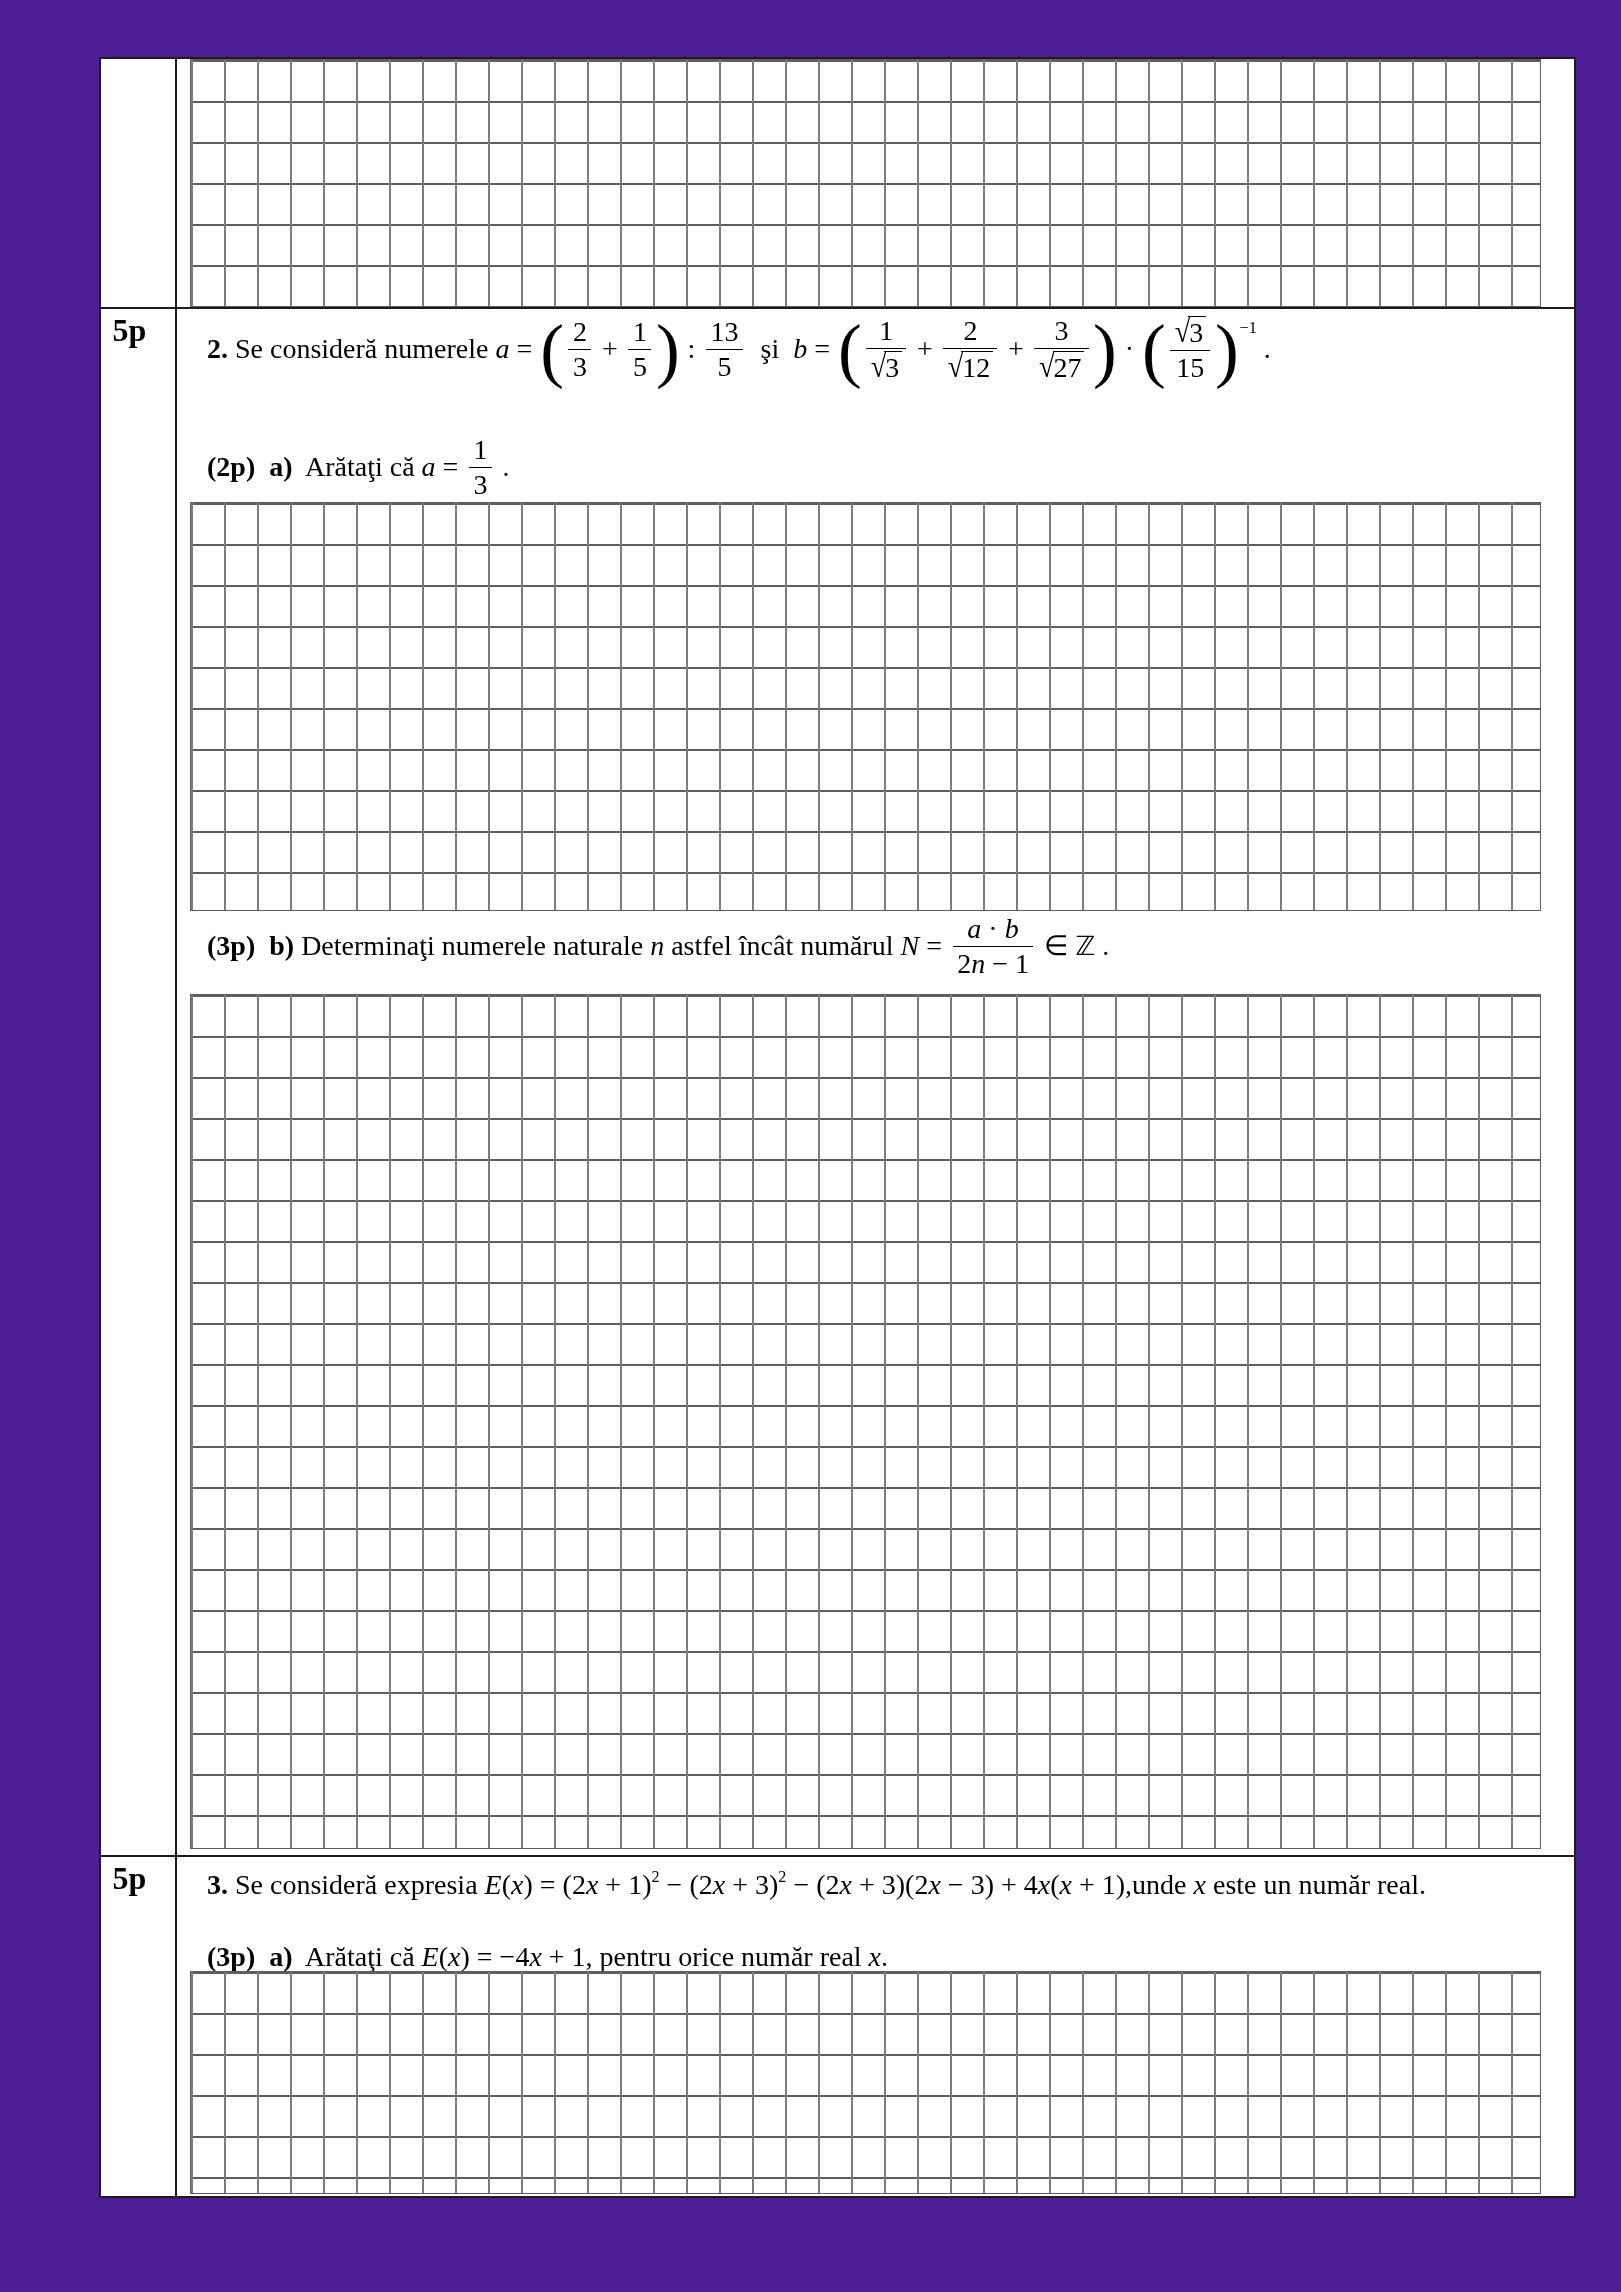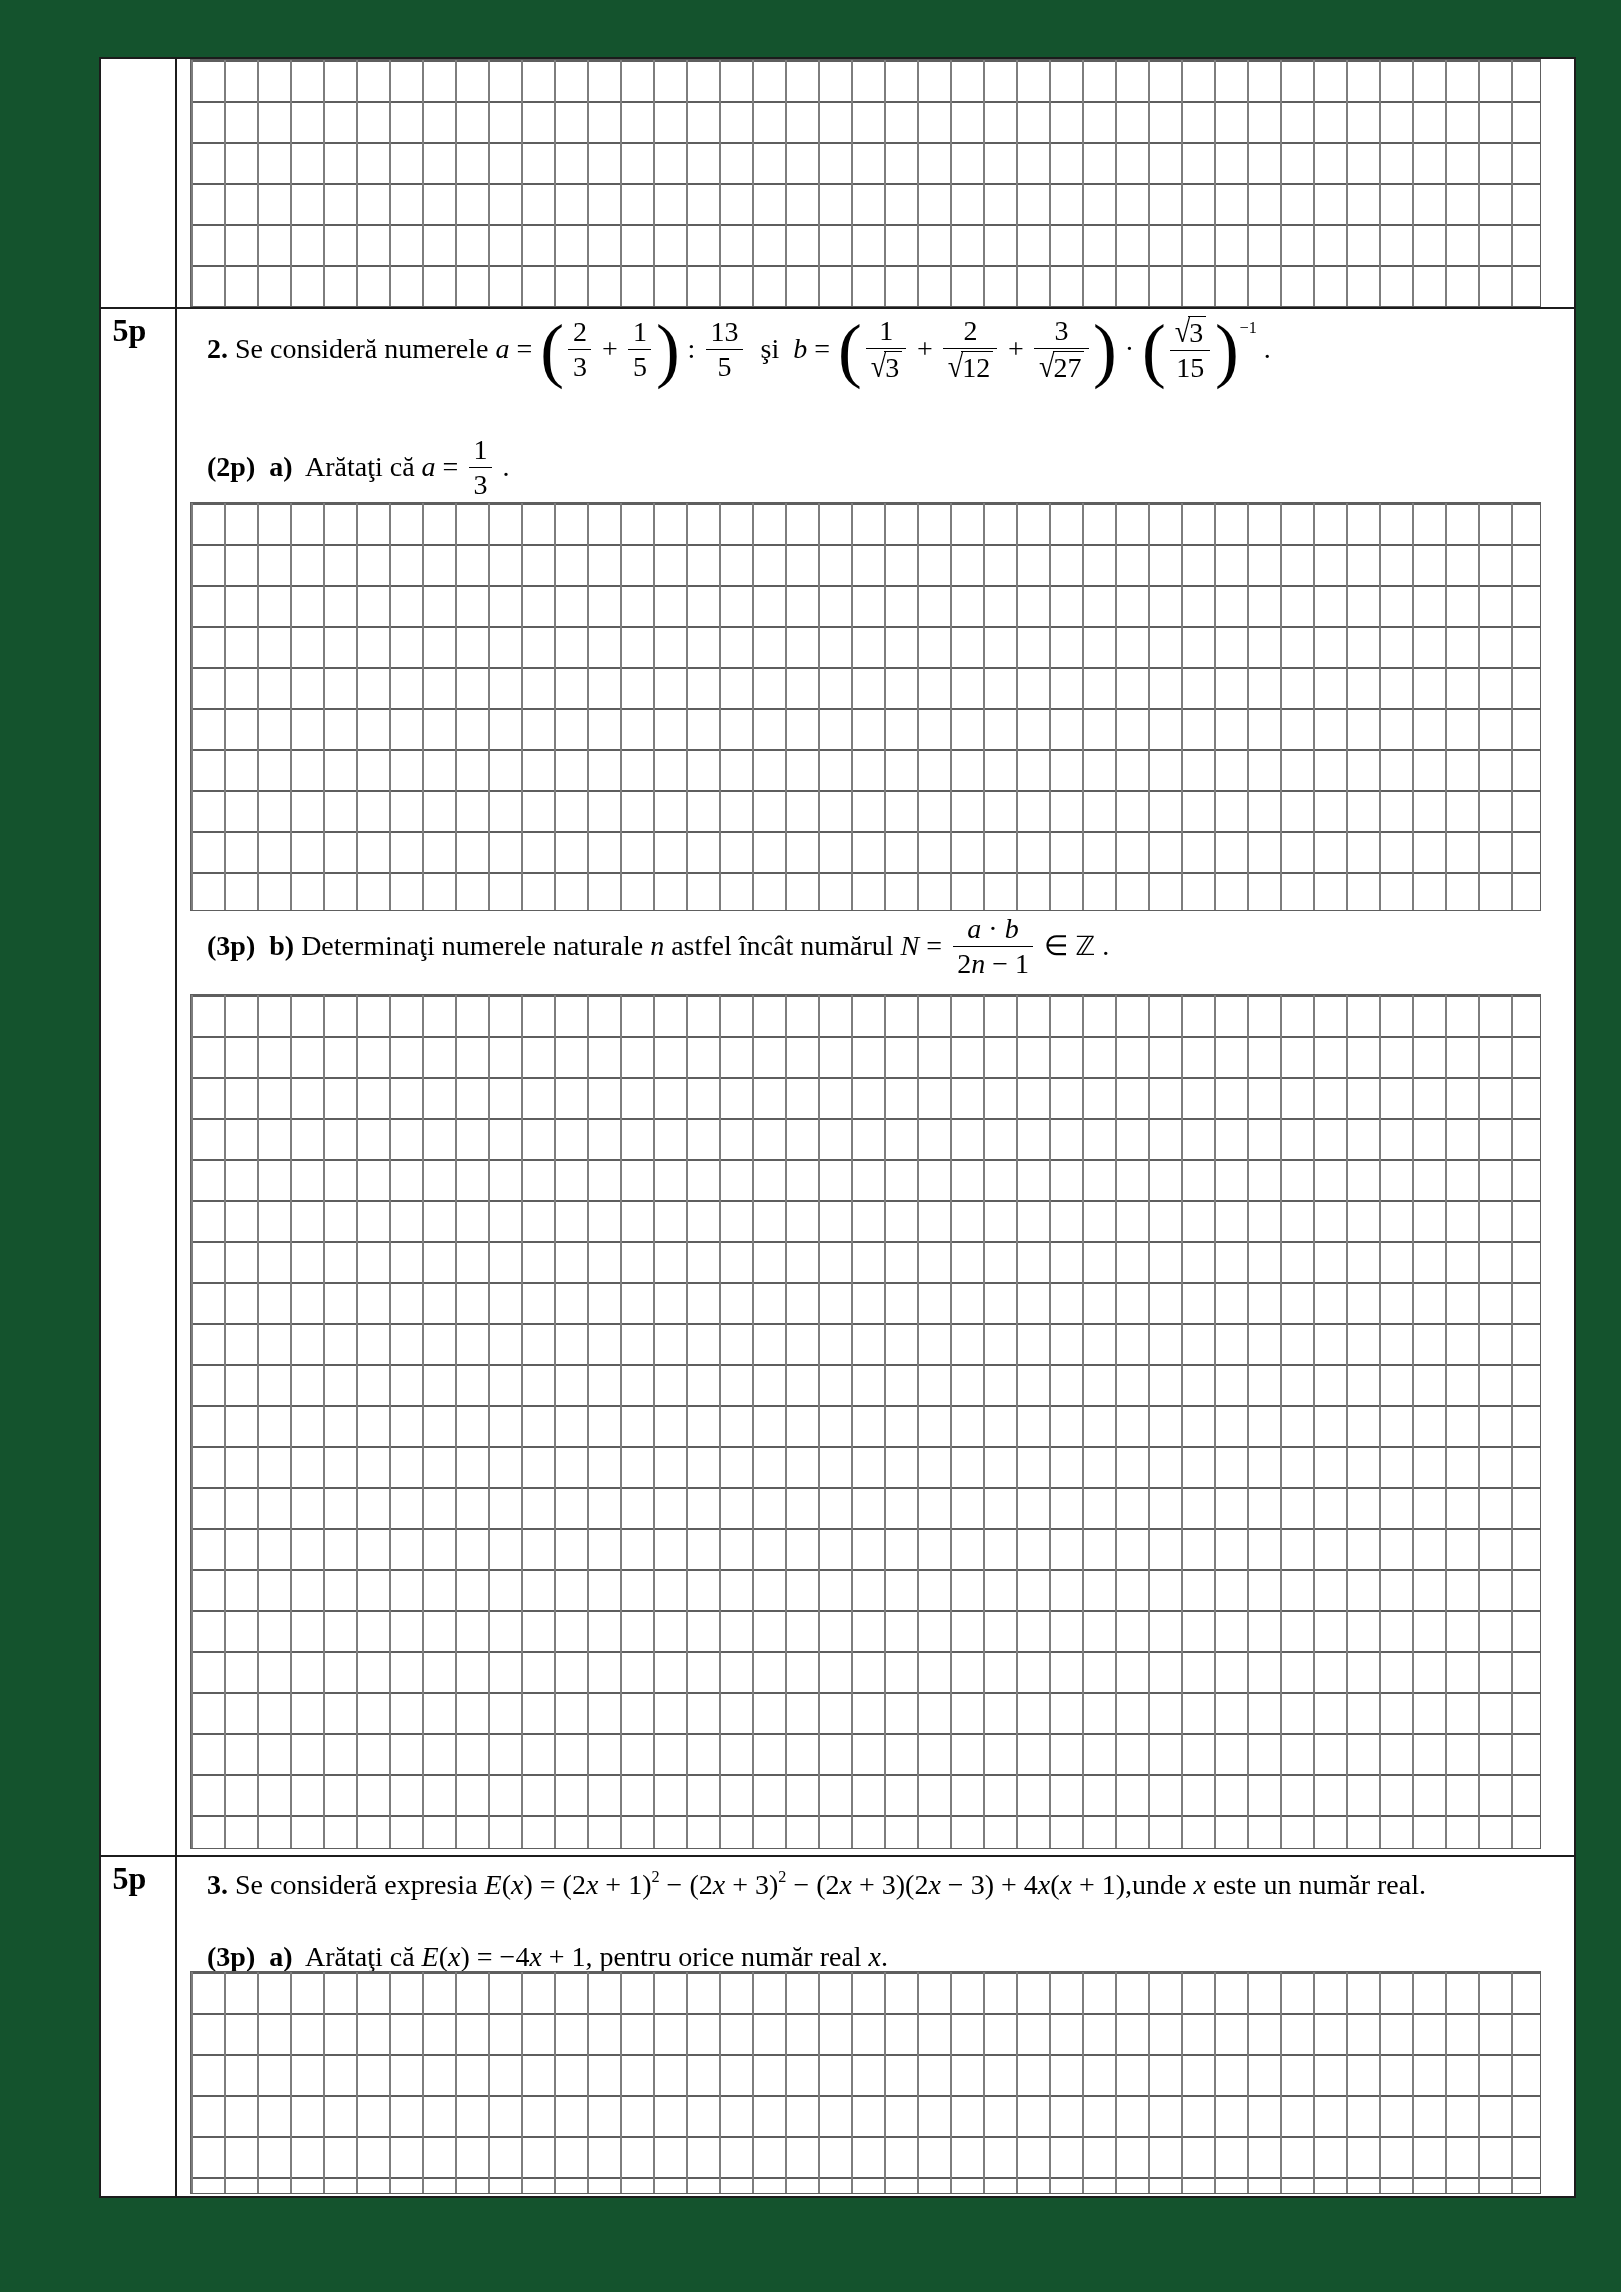--- a/index.html
+++ b/index.html
@@ -1,21 +1,21 @@
 <!DOCTYPE html>
 <html style="font-size:14.3px"><head>
 <meta charset="utf-8">
 <style>
   * { box-sizing: border-box; margin: 0; padding: 0; }
   html,body { background:#ffffff; }
   .page {
     position: relative;
     width: 1621px;
     height: 2293px;
-    background: #14532d;
+    background: #4c1d95;
     font-family: "Liberation Serif", serif;
     color: #000;
     overflow: hidden;
   }
   .exam-table {
     position: absolute;
     left: 99px;
     top: 57px;
     width: 1477px;
     height: 2141px;

